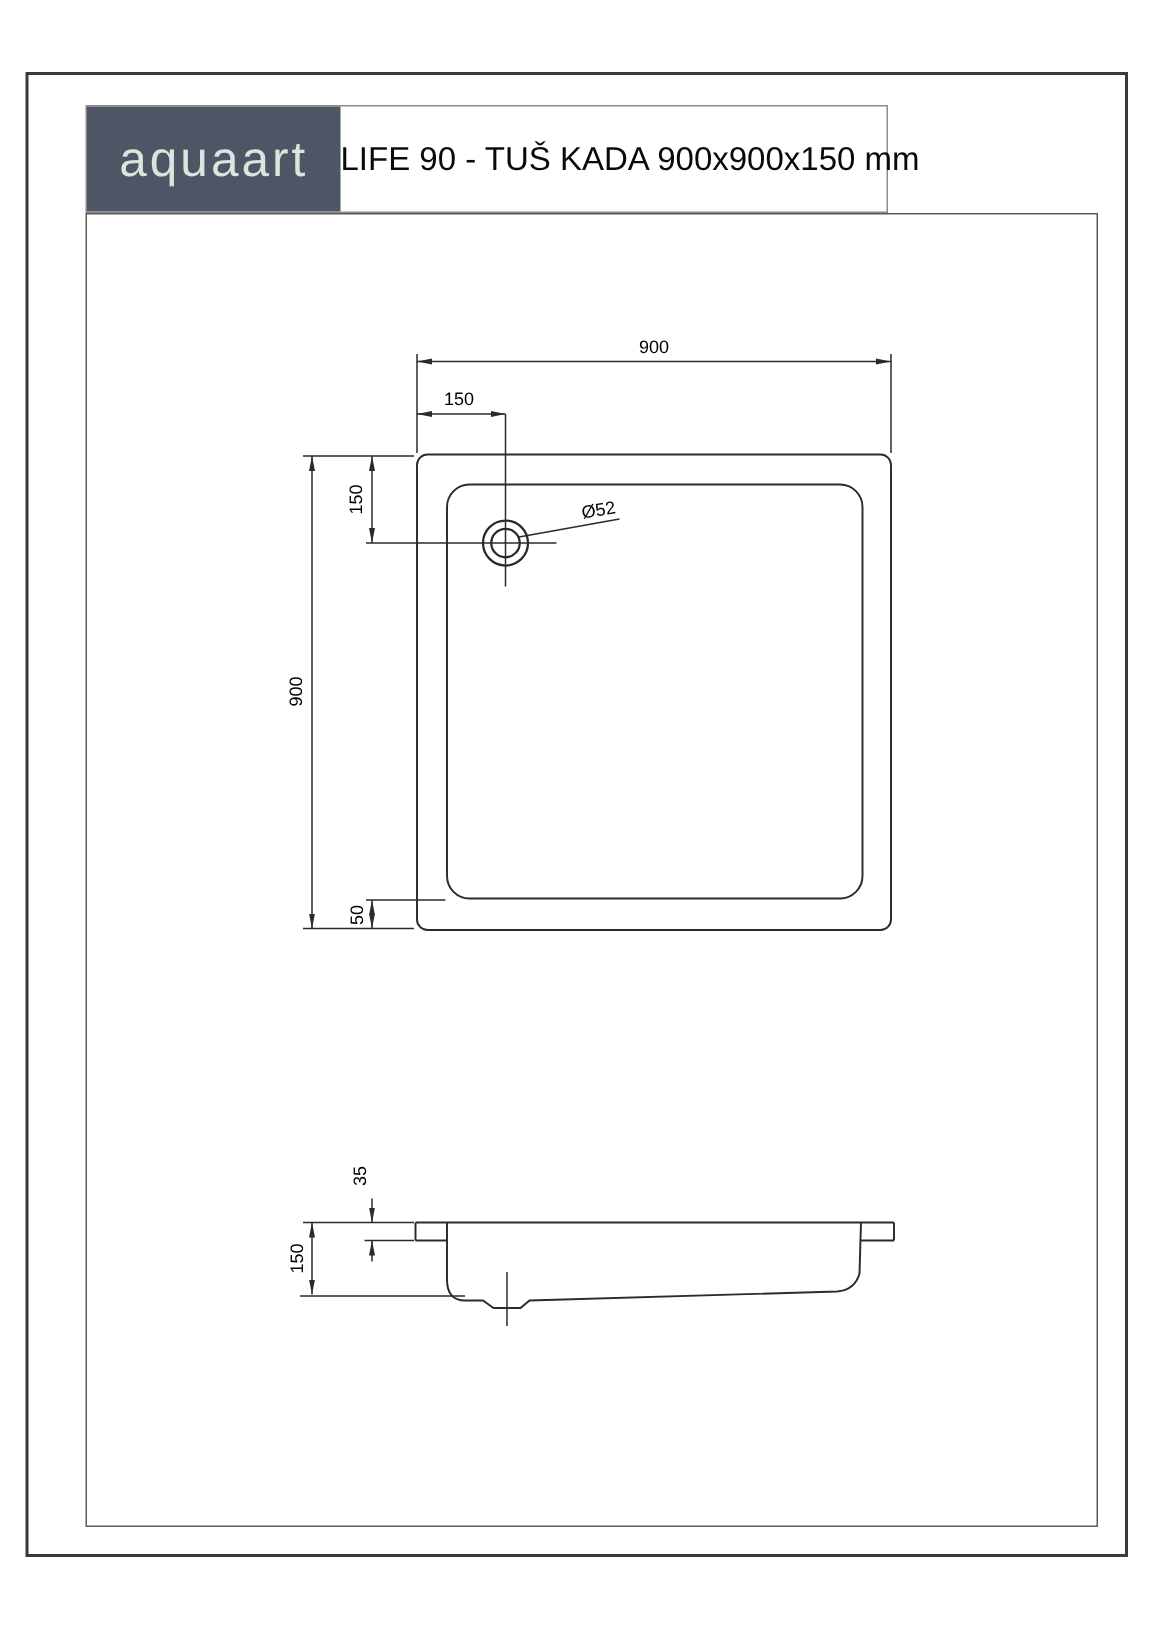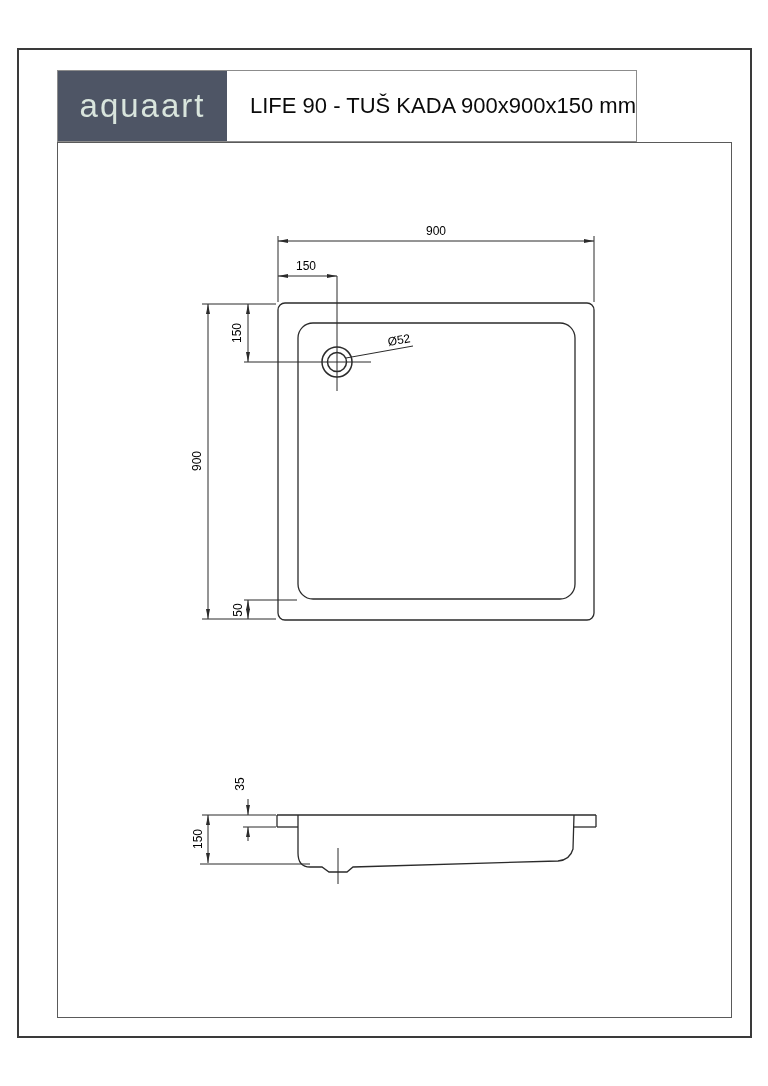--- a/index.html
+++ b/index.html
@@ -9,21 +9,21 @@
     overflow:hidden;
   }
   .abs{position:absolute;}
   
   #sheet-border{
     left:17px;top:48px;width:735px;height:990px;
     border:2px solid #3a3a3a;box-sizing:border-box;background:#fff;
   }
   
   #header{
-    left:57px;top:70px;width:580px;height:72px;
+    left:57px;top:70px;width:535px;height:72px;
     border:1px solid #8c8c8c;box-sizing:border-box;
     display:flex;align-items:stretch;background:#fff;
   }
   #logo-box{
     width:169px;flex:0 0 169px;background:#4e5565;
     display:flex;align-items:center;justify-content:center;
   }
   #logo-text{
     font-size:33px;color:#d9e5dd;letter-spacing:2px;font-weight:400;
   }

